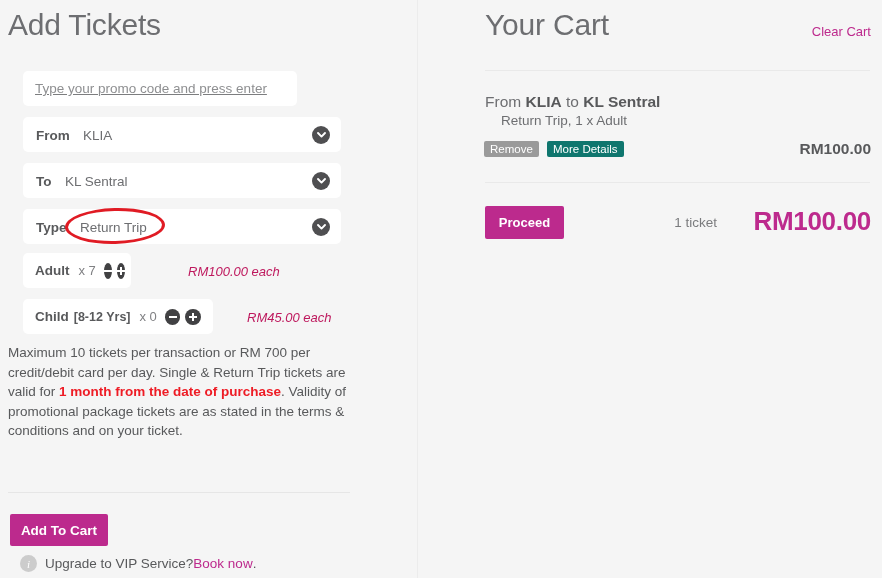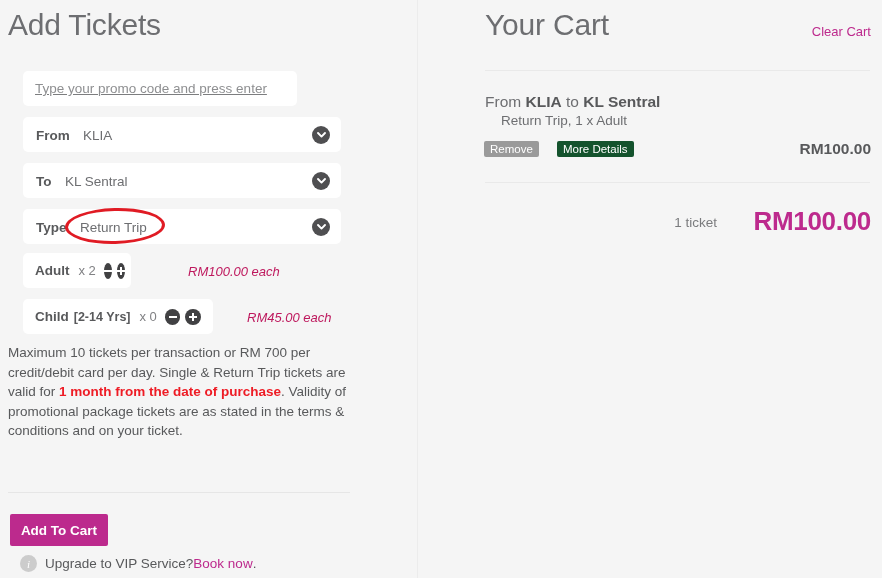--- a/index.html
+++ b/index.html
@@ -406,36 +406,36 @@
       <span class="chev">
         <svg width="11" height="11" viewBox="0 0 11 11">
             <path d="M2 4 L5.5 7.6 L9 4" stroke="#ffffff" stroke-width="1.9" fill="none" stroke-linecap="round" stroke-linejoin="round"></path>
           </svg>
       </span>
     </div>
 
     <div class="qty-row" id="row-adult">
       <div class="qty-box">
         <span class="qty-name">Adult</span>
-        <span class="qty-count">x 2</span>
+        <span class="qty-count">x 7</span>
         <span class="step-btn">
             <span class="bar"></span>
           </span>
         <span class="step-btn step-plus">
             <span class="bar"></span>
             <span class="vbar"></span>
           </span>
       </div>
       <span class="qty-price">RM100.00 each</span>
     </div>
 
     <div class="qty-row" id="row-child">
       <div class="qty-box">
         <span class="qty-name">Child</span>
-        <span class="qty-age">[2-14 Yrs]</span>
+        <span class="qty-age">[8-12 Yrs]</span>
         <span class="qty-count">x 0</span>
         <span class="step-btn">
             <span class="bar"></span>
           </span>
         <span class="step-btn step-plus">
             <span class="bar"></span>
             <span class="vbar"></span>
           </span>
       </div>
       <span class="qty-price">RM45.00 each</span>
@@ -463,24 +463,25 @@
     <div class="cart-title">Your Cart</div>
     <a class="clear-cart" href="#">Clear Cart</a>
 
     <div class="hr-cart-1"></div>
 
     <div class="cart-route"><span>From </span><b>KLIA</b><span> to </span><b>KL Sentral</b></div>
 
     <div class="cart-sub">Return Trip, 1 x Adult</div>
 
     <button class="pill" id="btn-remove" style="left:67px; background:#9a9a9a;">Remove</button>
-    <button class="pill" id="btn-more-details" style="left:140px; background:#14532d;">More Details</button>
+    <button class="pill" id="btn-more-details" style="left:130px; background:#0f766e;">More Details</button>
 
     <div class="cart-line-price">RM100.00</div>
 
     <div class="hr-cart-2"></div>
 
+    <button class="btn-magenta" id="proceed-btn">Proceed</button>
 
     <div class="ticket-count">1 ticket</div>
     <div class="cart-total">RM100.00</div>
   </div>
 
 </div>
 
 </body></html>

